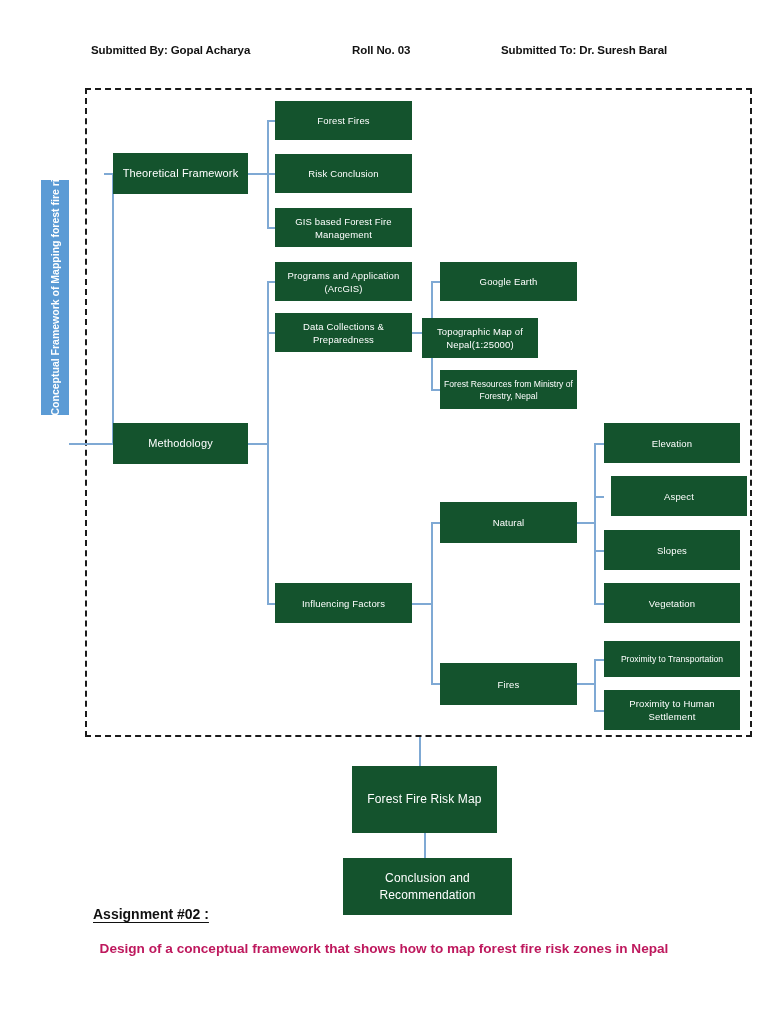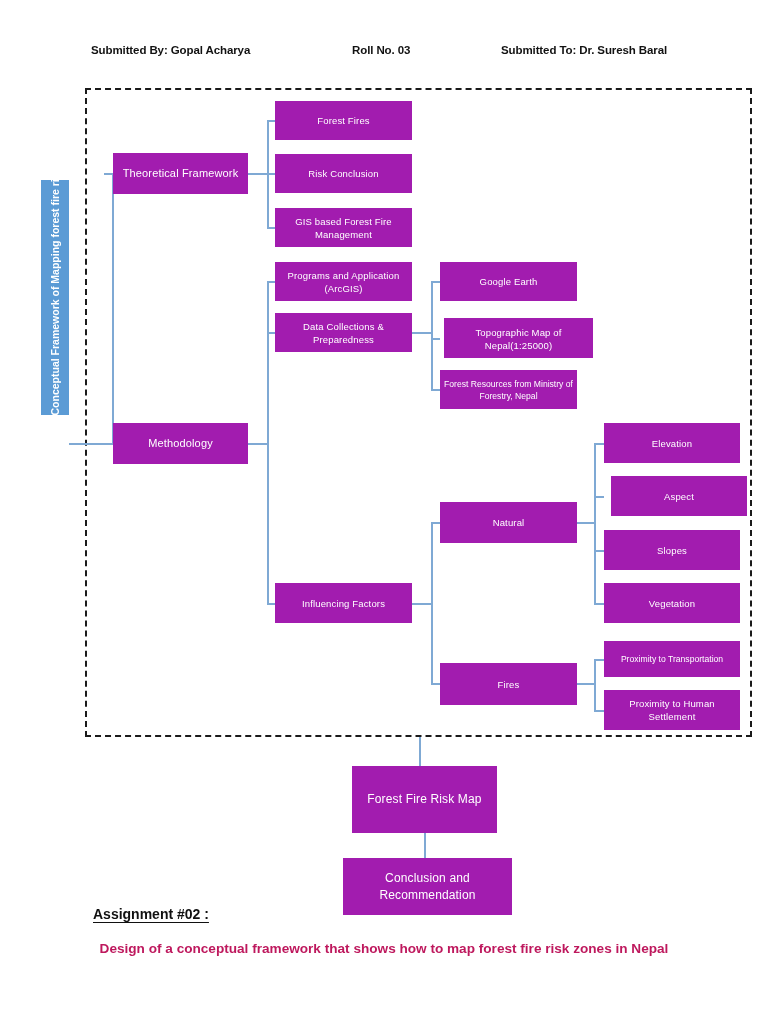--- a/index.html
+++ b/index.html
@@ -47,30 +47,30 @@
     top: 88px;
     width: 667px;
     height: 649px;
     border: 2px dashed #1a1a1a;
     box-sizing: border-box;
   }
 
   
   .node {
     position: absolute;
-    background: #a21caf;
+    background: #14532d;
     color: #ffffff;
     display: flex;
     align-items: center;
     justify-content: center;
     text-align: center;
     font-size: 9.5px;
     line-height: 13px;
     letter-spacing: 0.15px;
-    padding: 6px 4px;
+    padding: 18px 4px;
     box-sizing: border-box;
     font-family: "Liberation Sans", sans-serif;
   }
   .node.big { font-size: 12px; line-height: 17px; }
   .node.mid { font-size: 11px; line-height: 15px; }
   .node.tiny { font-size: 8.6px; line-height: 12px; letter-spacing: 0; }
 
   
   .vtitle {
     position: absolute;
@@ -198,21 +198,21 @@
 
   <div class="conn h" style="left:412px; top:332px; width:20px;"></div>
   <div class="conn v" style="left:431px; top:281px; height:108px;"></div>
   <div class="conn h" style="left:431px; top:281px; width:9px;"></div>
   <div class="conn h" style="left:431px; top:338px; width:9px;"></div>
   <div class="conn h" style="left:431px; top:389px; width:9px;"></div>
 
   <div class="node" style="left:440px; top:262px; width:137px; height:39px;">
     <span>Google Earth</span>
   </div>
-  <div class="node" style="left:444px; top:318px; width:149px; height:40px;align-items:flex-end;">
+  <div class="node" style="left:422px; top:318px; width:116px; height:40px;">
     <span>Topographic Map of Nepal(1:25000)</span>
   </div>
   <div class="node tiny" style="left:440px; top:370px; width:137px; height:39px;">
     <span>Forest Resources from Ministry of Forestry, Nepal</span>
   </div>
 
   <div class="conn h" style="left:412px; top:603px; width:20px;"></div>
   <div class="conn v" style="left:431px; top:522px; height:162px;"></div>
   <div class="conn h" style="left:431px; top:522px; width:9px;"></div>
   <div class="conn h" style="left:431px; top:683px; width:9px;"></div>

